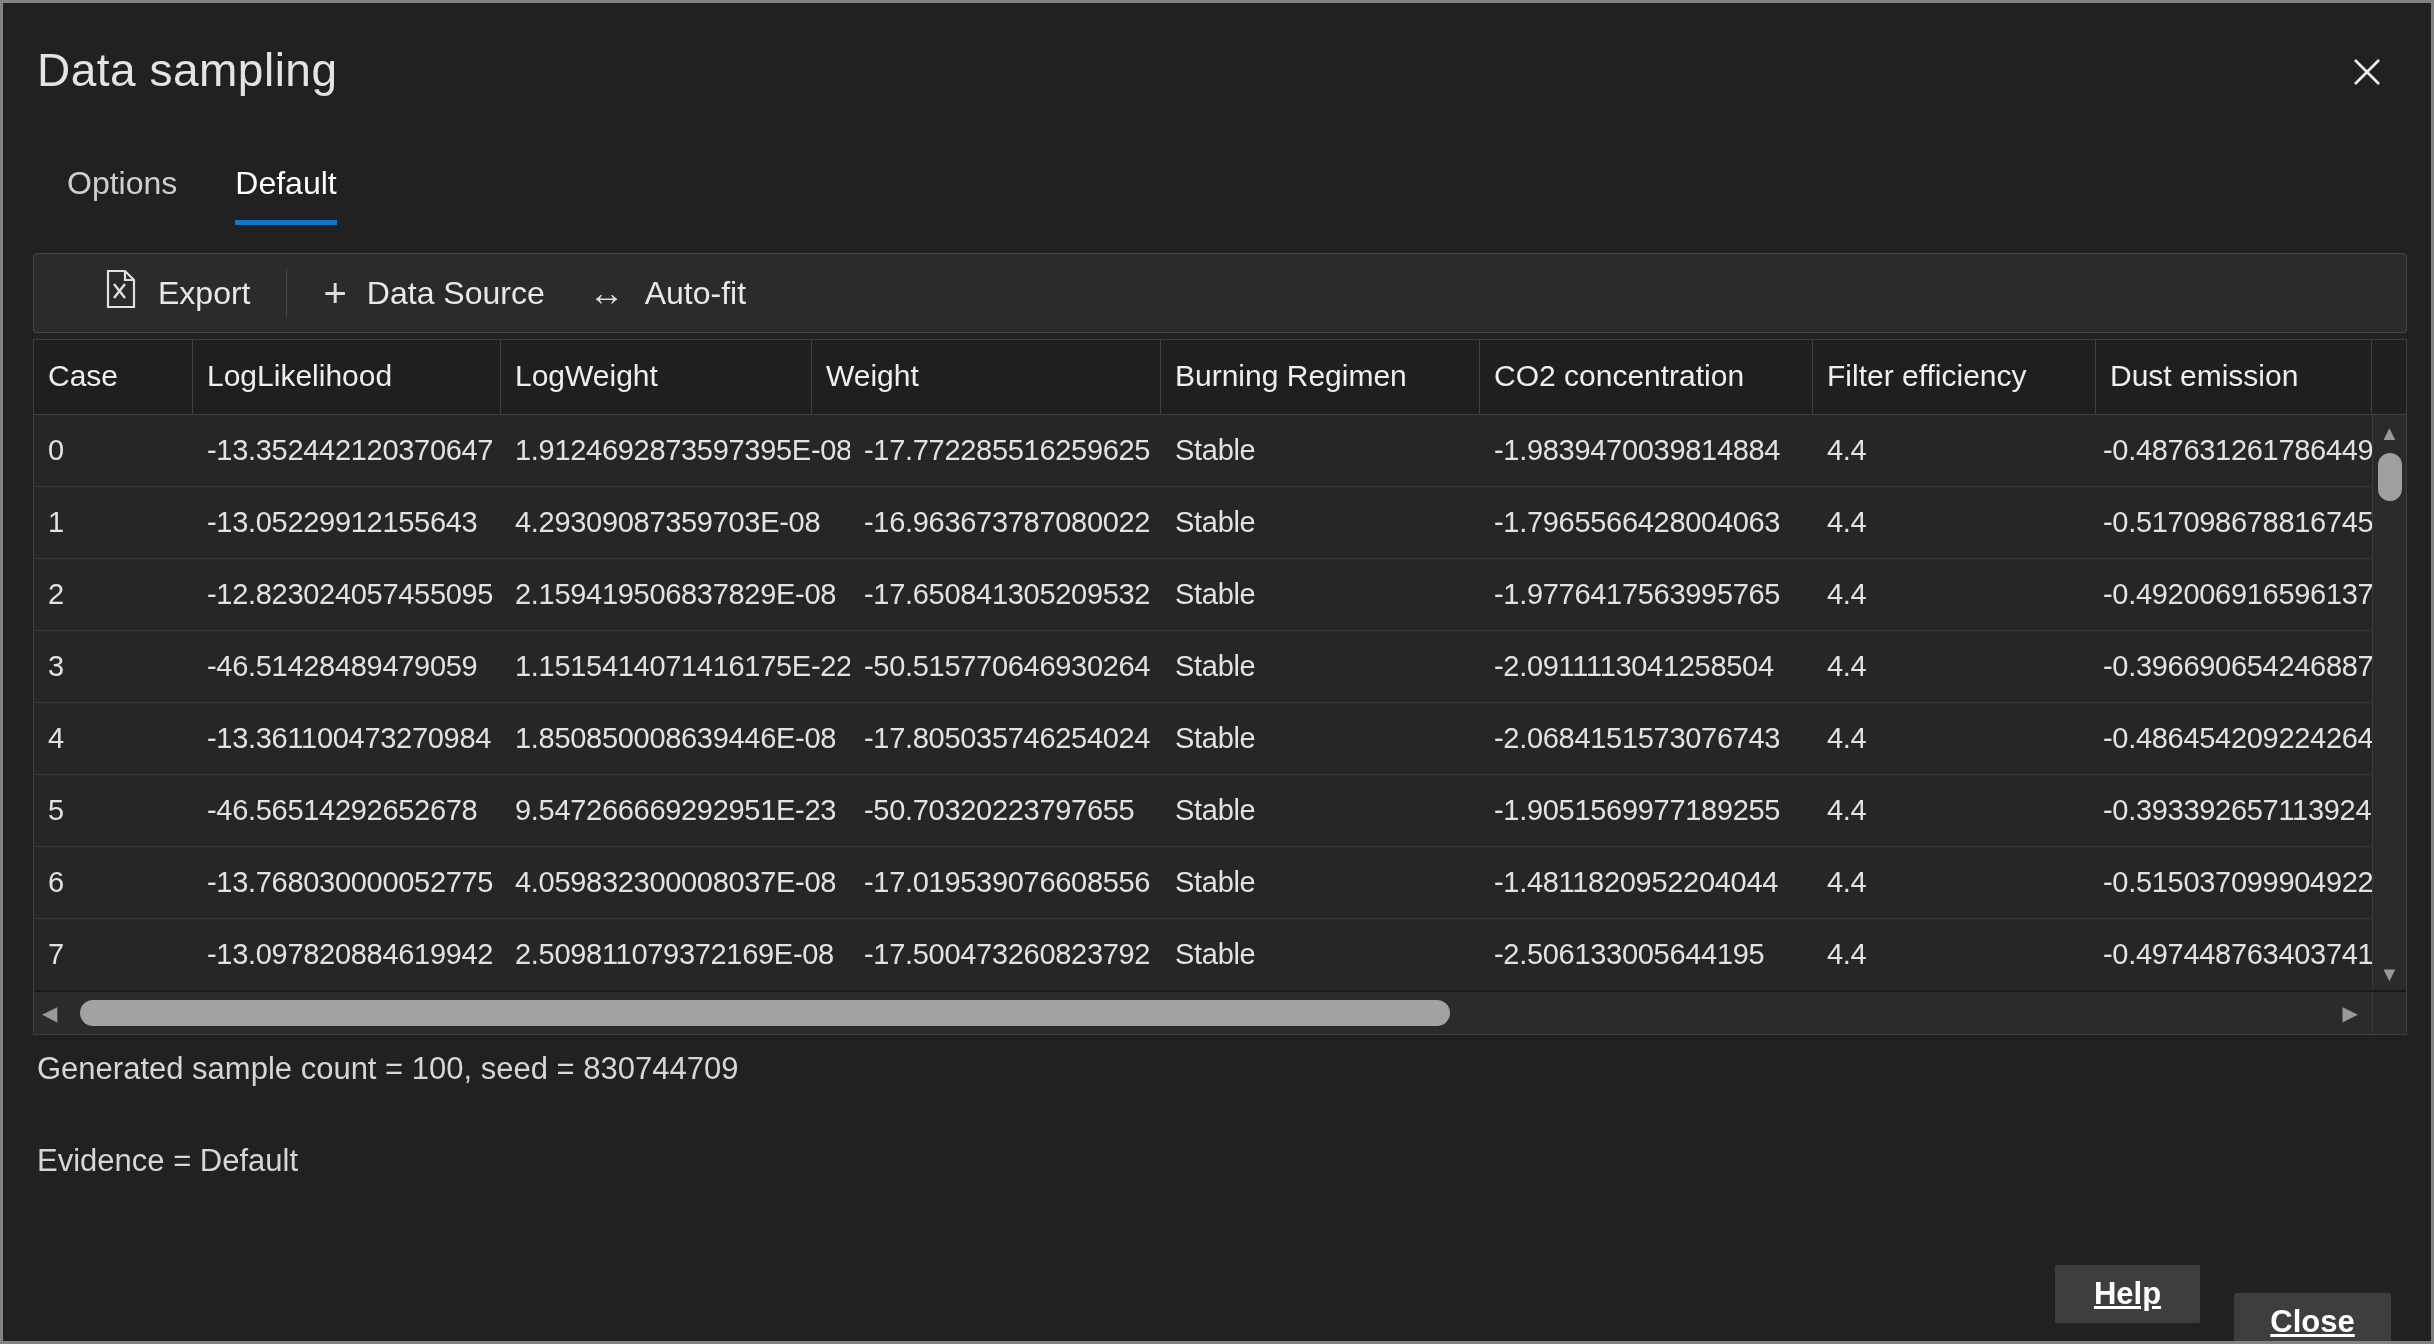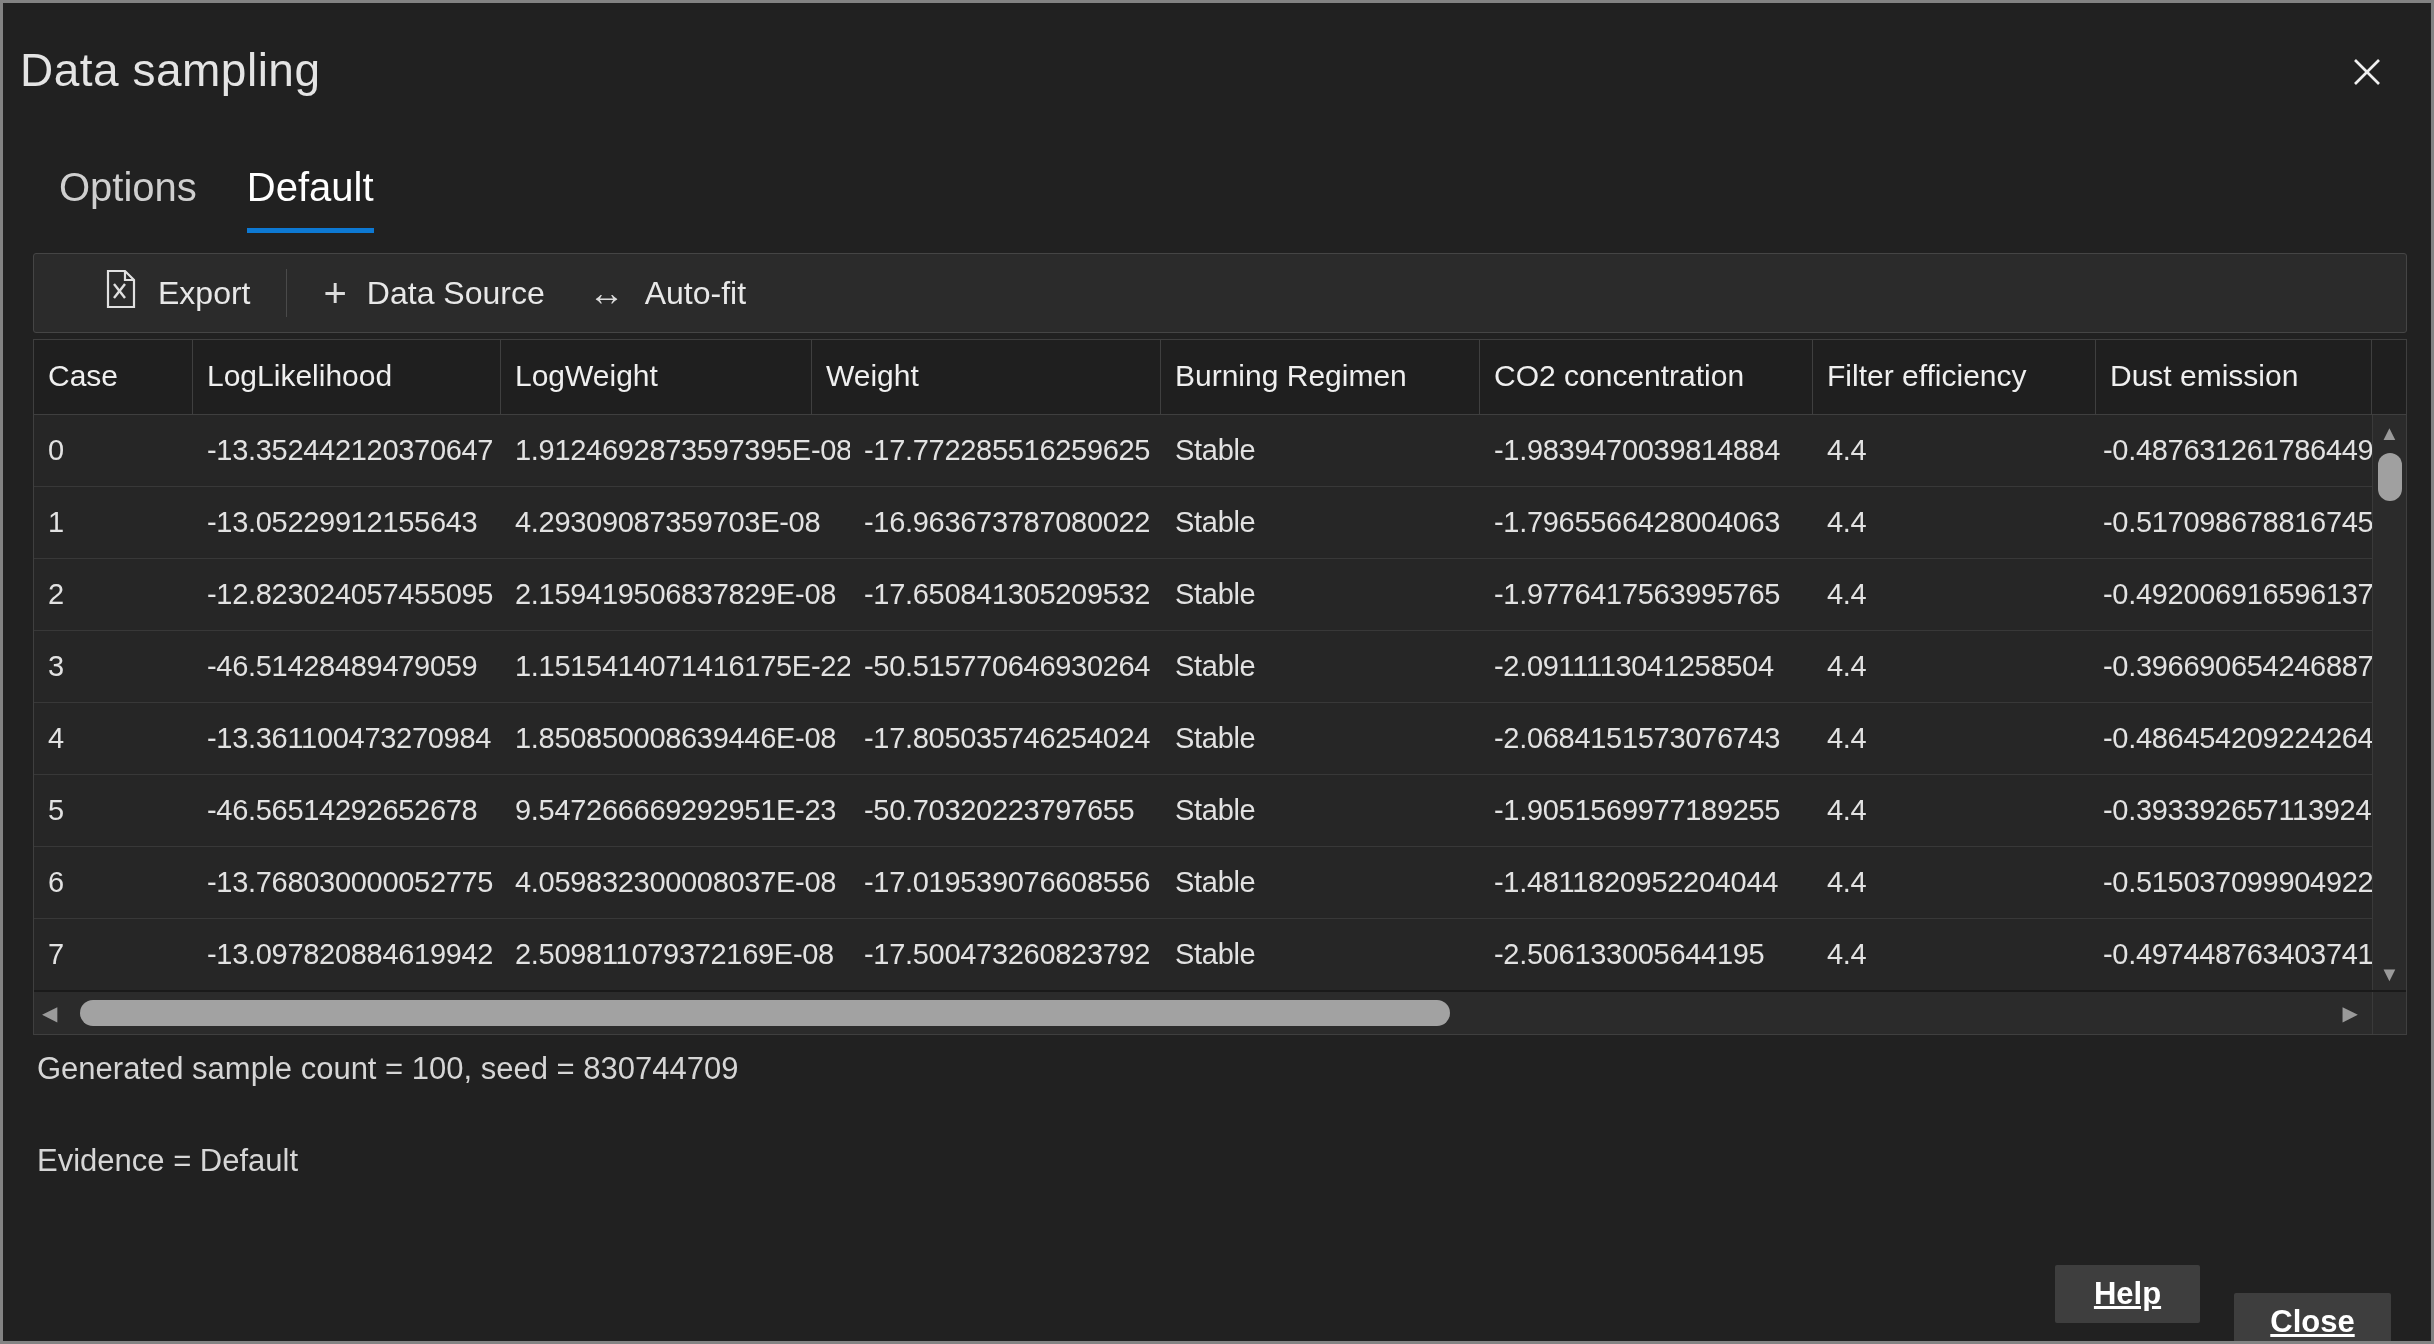--- a/index.html
+++ b/index.html
@@ -6,33 +6,33 @@
   html,body { background:#000; }
   body { font-family:"Liberation Sans", sans-serif; }
 
   .window{
     position:relative; width:2434px; height:1344px;
     background:#212121; border:3px solid #838383; overflow:hidden;
     color:#e2e2e2;
   }
 
   .dlg-title{
-    position:absolute; left:17px; top:40px;
+    position:absolute; left:34px; top:40px;
     font-size:46px; font-weight:400; color:#e4e4e4; letter-spacing:.5px;
   }
 
   .close-btn{
     position:absolute; right:40px; top:46px; width:48px; height:48px;
     display:flex; align-items:center; justify-content:center; cursor:pointer;
     background:transparent; border:none;
   }
 
   
   .tabs{ position:absolute; left:56px; top:162px; display:flex; gap:50px; }
-  .tab{ font-size:40px; color:#cfcfcf; padding-bottom:18px; border-bottom:5px solid transparent; cursor:pointer; }
+  .tab{ font-size:32px; color:#cfcfcf; padding-bottom:18px; border-bottom:5px solid transparent; cursor:pointer;margin-left:8px; }
   .tab.active{ color:#ffffff; border-bottom-color:var(--accent,#0d79d3); }
 
   
   .toolbar{
     position:absolute; left:30px; top:250px; width:2374px; height:80px;
     background:#2b2b2b; border:1px solid #454545; border-radius:3px;
     display:flex; align-items:center;padding-left:40px;
   }
   .tool-btn{ display:flex; align-items:center; gap:20px; background:transparent; border:none;
     color:#e8e8e8; font-size:32px; font-family:inherit; cursor:pointer; }

